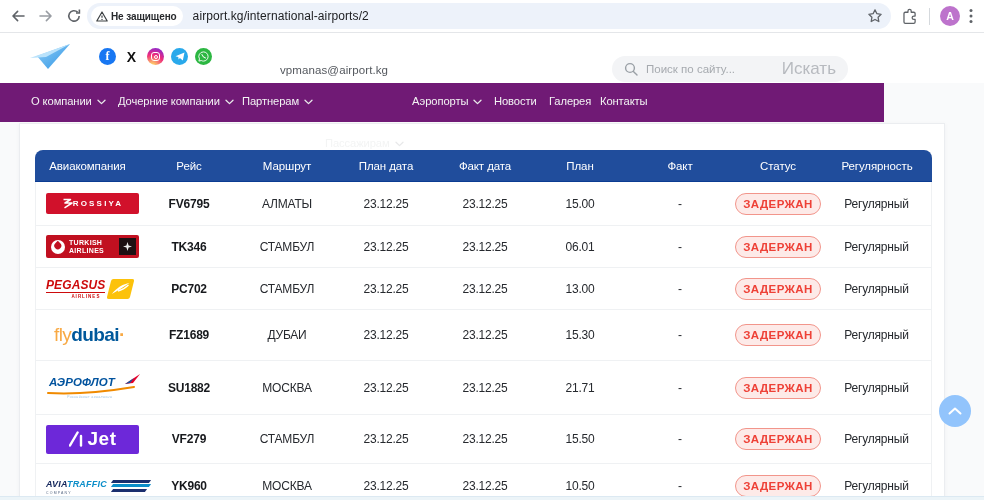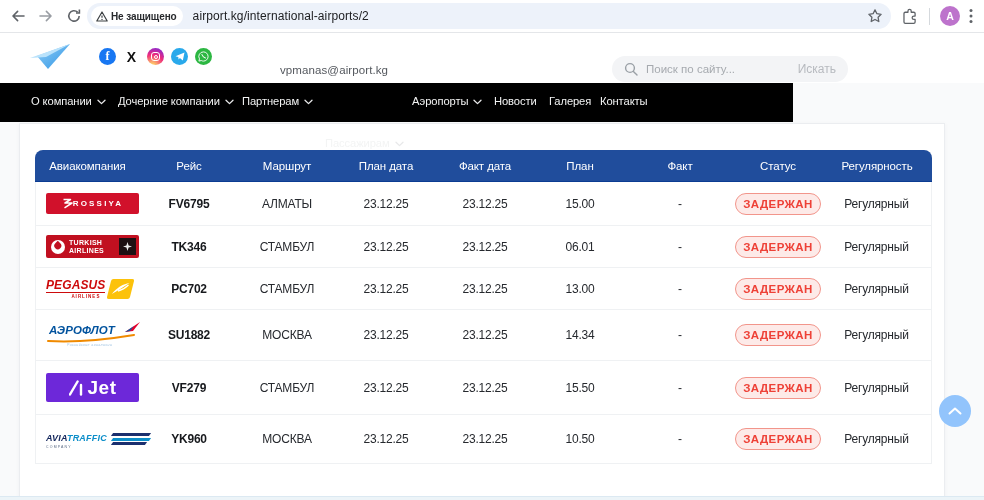--- a/index.html
+++ b/index.html
@@ -34,27 +34,27 @@
   .soc-ig i { width:9.5px; height:9.5px; border:1.4px solid #fff; border-radius:3px; display:block; position:relative; }
   .soc-ig i:after { content:""; position:absolute; left:2.3px; top:2.3px; width:2.4px; height:2.4px; border:1px solid #fff; border-radius:50%; }
   .soc-tg { background:#29a9eb; }
   .soc-wa { background:#2cb742; }
   .email { position:absolute; left:248px; top:31px; font-size:11.5px; color:#54585e; letter-spacing:.1px;margin-left:32px; }
   .search { position:absolute; left:612px; top:23px; width:236px; height:26px; border-radius:14px;
             background:#f3f4f6; display:flex; align-items:center; padding:0 12px; }
   .search input { border:none; outline:none; background:transparent; font-size:11.5px; color:#3c4045;
                   margin-left:8px; flex:1; min-width:0; font-family:"Liberation Sans",sans-serif; }
   .search input::placeholder { color:#a6aaaf; }
-  .searchbtn { font-size:12px; color:#b7babf; cursor:pointer; }
+  .searchbtn { font-size:17px; color:#b7babf; cursor:pointer; }
   .lang { position:absolute; left:862px; top:11px; width:94px; height:26px; border-radius:14px;
           background:#f3f4f6; display:flex; align-items:center; justify-content:center; gap:9px;
           font-size:11.5px; color:#3c4045; cursor:pointer; }
 
   
-  .nav { position:absolute; top:83px; left:0; width:793px; height:39px; background:#000000;
+  .nav { position:absolute; top:83px; left:0; width:884px; height:39px; background:#701a75;
          display:flex; align-items:center; padding-left:31px; z-index:10; }
   .nav-item { position:absolute; top:calc(50% - 2px); transform:translateY(-50%); display:flex; align-items:center;
               color:#f3f4f4; font-size:11.2px; font-weight:500; letter-spacing:-.1px; cursor:pointer; }
   .nav-item:nth-child(1){ left:31px; }  .nav-item:nth-child(2){ left:118px; }
   .nav-item:nth-child(3){ left:242px; } .nav-item:nth-child(4){ left:325px;margin-top:42px; }
   .nav-item:nth-child(5){ left:412px; } .nav-item:nth-child(6){ left:494px; }
   .nav-item:nth-child(7){ left:549px; } .nav-item:nth-child(8){ left:600px; }
   .nav-item .chev { margin-left:5px; margin-top:2px; color:#e8e9ea; }
 
   
@@ -343,37 +343,54 @@
             <td class="c-route">СТАМБУЛ</td>
             <td class="c-plan_date">23.12.25</td>
             <td class="c-fact_date">23.12.25</td>
             <td class="c-plan">13.00</td>
             <td class="c-fact">-</td>
             <td><span class="badge">ЗАДЕРЖАН</span></td>
             <td>Регулярный</td>
           </tr>
           <tr>
             <td>
+  <div class="lg-fdub">
+    <span class="fd-fly">fly</span>
+                <span class="fd-dub">dubai</span>
+                <span class="fd-dot">·</span>
+  </div>
+</td>
+            <td class="c-flight">FZ1689</td>
+            <td class="c-route">ДУБАИ</td>
+            <td class="c-plan_date">23.12.25</td>
+            <td class="c-fact_date">23.12.25</td>
+            <td class="c-plan">15.30</td>
+            <td class="c-fact">-</td>
+            <td><span class="badge">ЗАДЕРЖАН</span></td>
+            <td>Регулярный</td>
+          </tr>
+          <tr>
+            <td>
   <div class="lg-afl">
     <span class="afl-txt">АЭРОФЛОТ</span>
     <svg class="afl-flag" width="15" height="10" viewBox="0 0 15 10">
                   <path d="M0 10 15 0 8 9Z" fill="#e4002b"></path>
                   <path d="M0 10 9 4 5 9Z" fill="#1355a0"></path>
                 </svg>
     <svg class="afl-swoosh" width="90" height="9" viewBox="0 0 90 9">
                   <path d="M2 7C28 8.5 58 6 88 1" stroke="#f08a00" stroke-width="2" fill="none" stroke-linecap="round"></path>
                 </svg>
     <span class="afl-sub">Российские авиалинии</span>
   </div>
 </td>
             <td class="c-flight">SU1882</td>
             <td class="c-route">МОСКВА</td>
             <td class="c-plan_date">23.12.25</td>
             <td class="c-fact_date">23.12.25</td>
-            <td class="c-plan">14.34</td>
+            <td class="c-plan">21.71</td>
             <td class="c-fact">-</td>
             <td><span class="badge">ЗАДЕРЖАН</span></td>
             <td>Регулярный</td>
           </tr>
           <tr>
             <td>
   <div class="lg-ajet">
     <svg width="15" height="16" viewBox="0 0 15 16">
                   <path d="M1 14.5 8.6 1.5" stroke="#fff" stroke-width="2.4" stroke-linecap="round"></path>
                   <path d="M12 5v9.5" stroke="#fff" stroke-width="2.4" stroke-linecap="round"></path>

